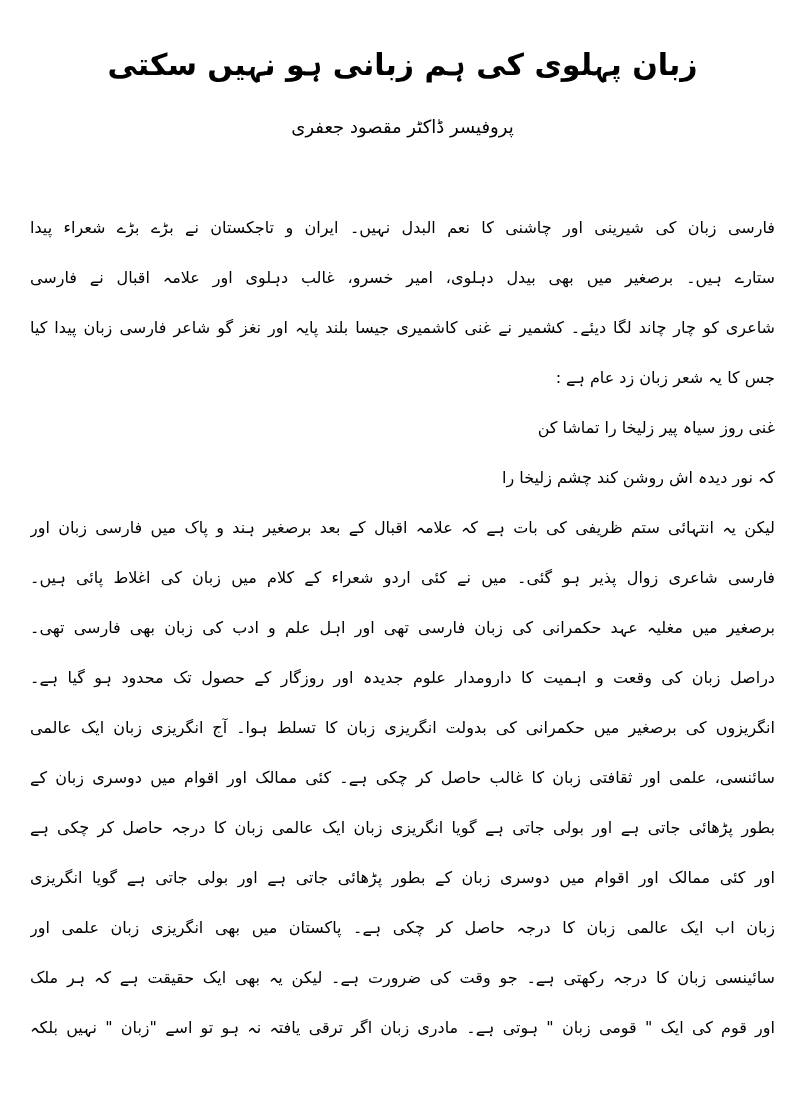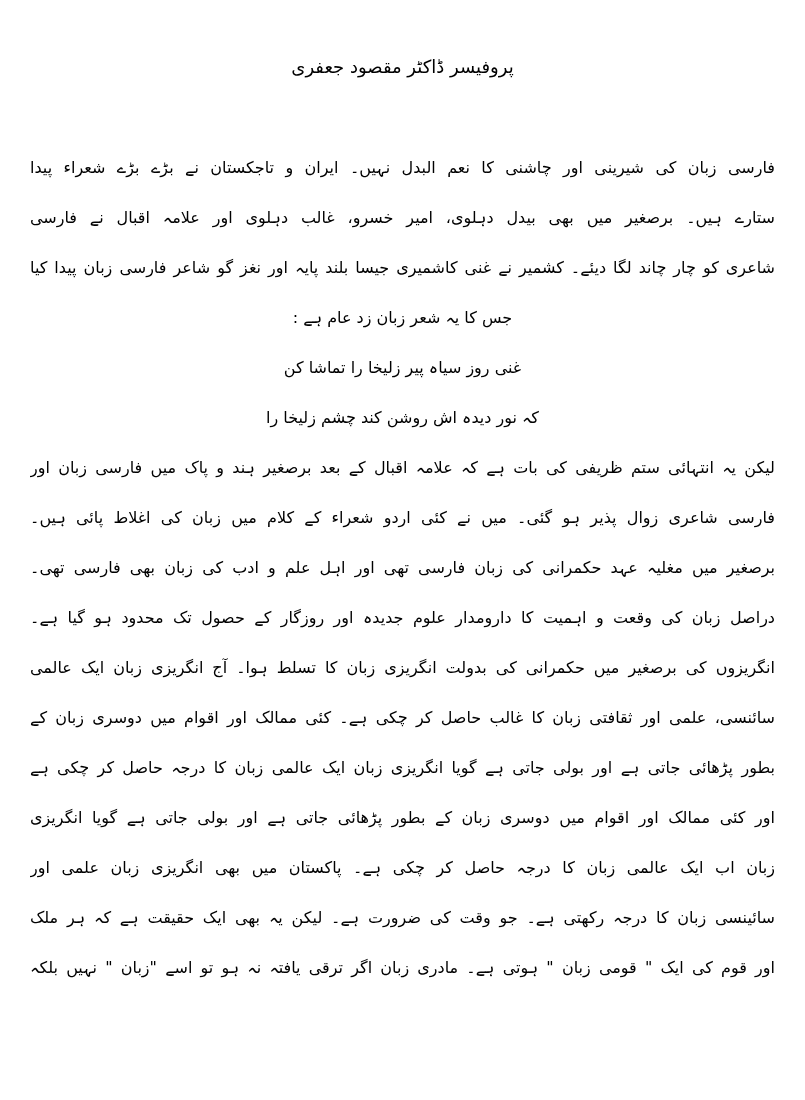--- a/index.html
+++ b/index.html
@@ -45,29 +45,30 @@
     max-height: 50px;
     overflow: hidden;
   }
   
   .line.j {
     text-align: justify;
     text-align-last: justify;
   }
   
   .line.r {
-    text-align: center;
+    text-align: right;
     white-space: nowrap;
   }
 </style>
 </head>
 <body>
 
 <div class="page">
 
+  <h1 class="title">زبان پہلوی کی ہم زبانی ہو نہیں سکتی</h1>
 
   <div class="author">پروفیسر ڈاکٹر مقصود جعفری</div>
 
   <div class="body-text">
     <div class="line j">فارسی زبان کی شیرینی اور چاشنی کا نعم البدل نہیں۔ ایران و تاجکستان نے بڑے بڑے شعراء پیدا</div>
     <div class="line j">ستارے ہیں۔ برصغیر میں بھی بیدل دہلوی، امیر خسرو، غالب دہلوی اور علامہ اقبال نے فارسی</div>
     <div class="line j">شاعری کو چار چاند لگا دیئے۔ کشمیر نے غنی کاشمیری جیسا بلند پایہ اور نغز گو شاعر فارسی زبان پیدا کیا</div>
     <div class="line r">جس کا یہ شعر زبان زد عام ہے :</div>
     <div class="line r">غنی روز سیاہ پیر زلیخا را تماشا کن</div>
     <div class="line r">کہ نور دیدہ اش روشن کند چشم زلیخا را</div>

